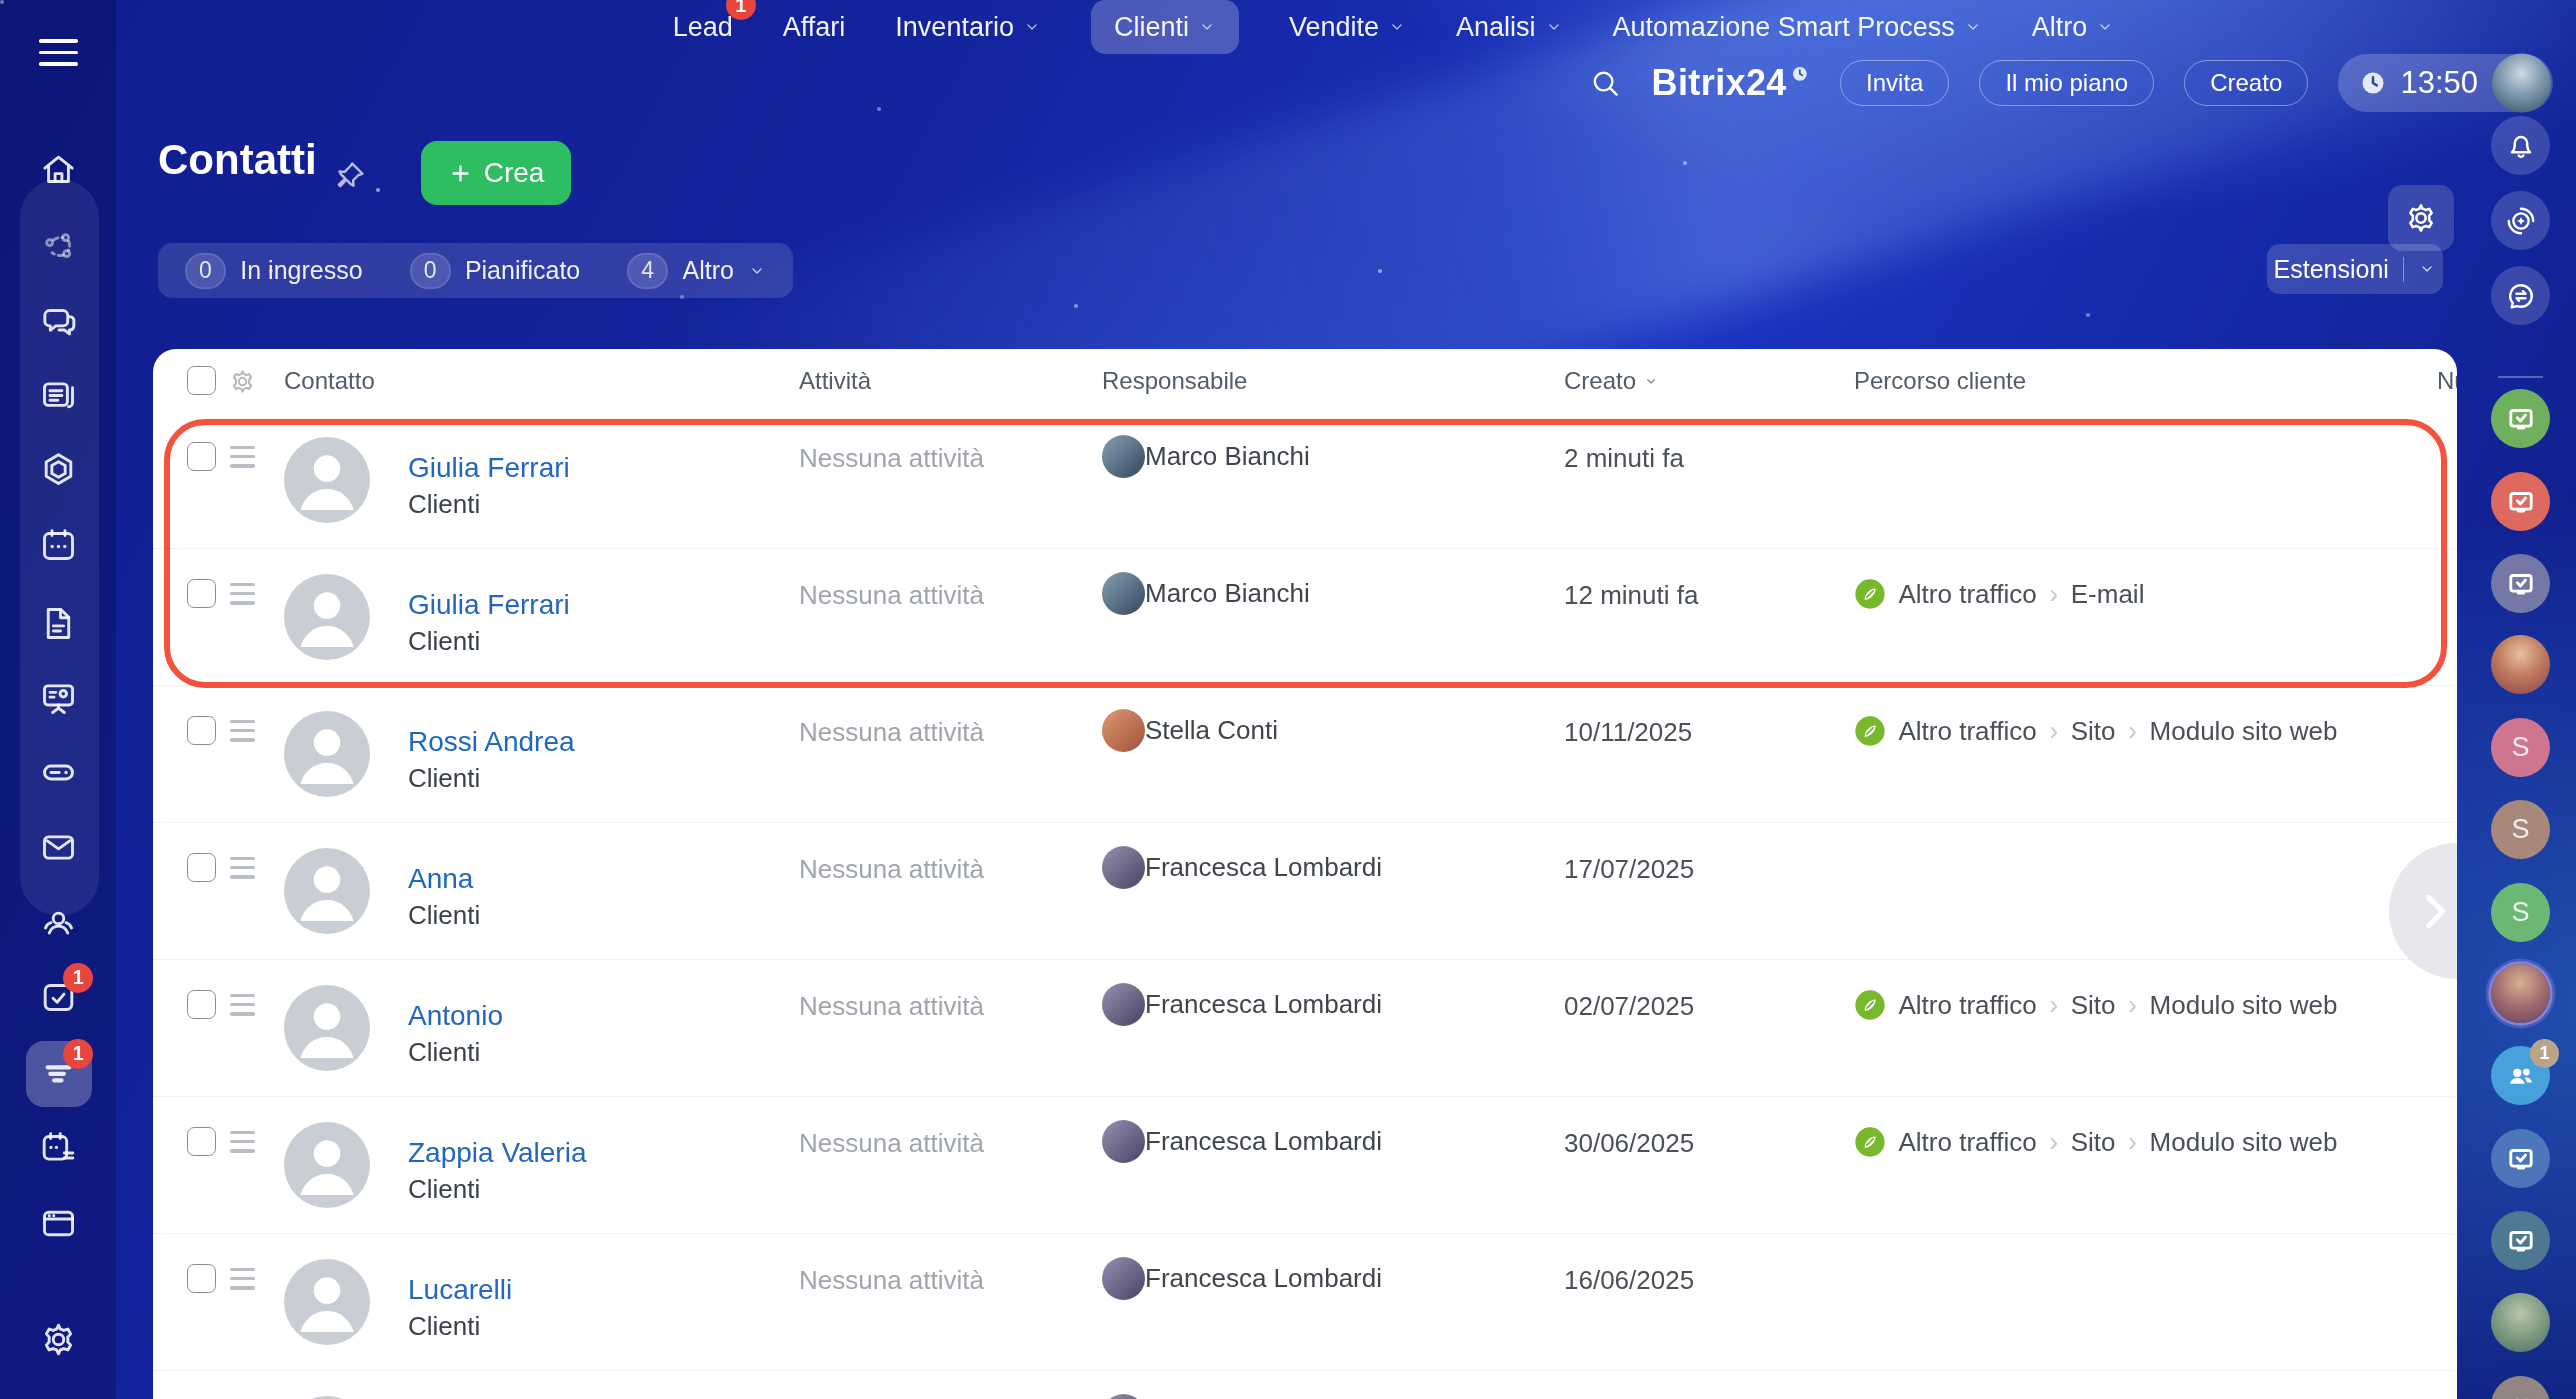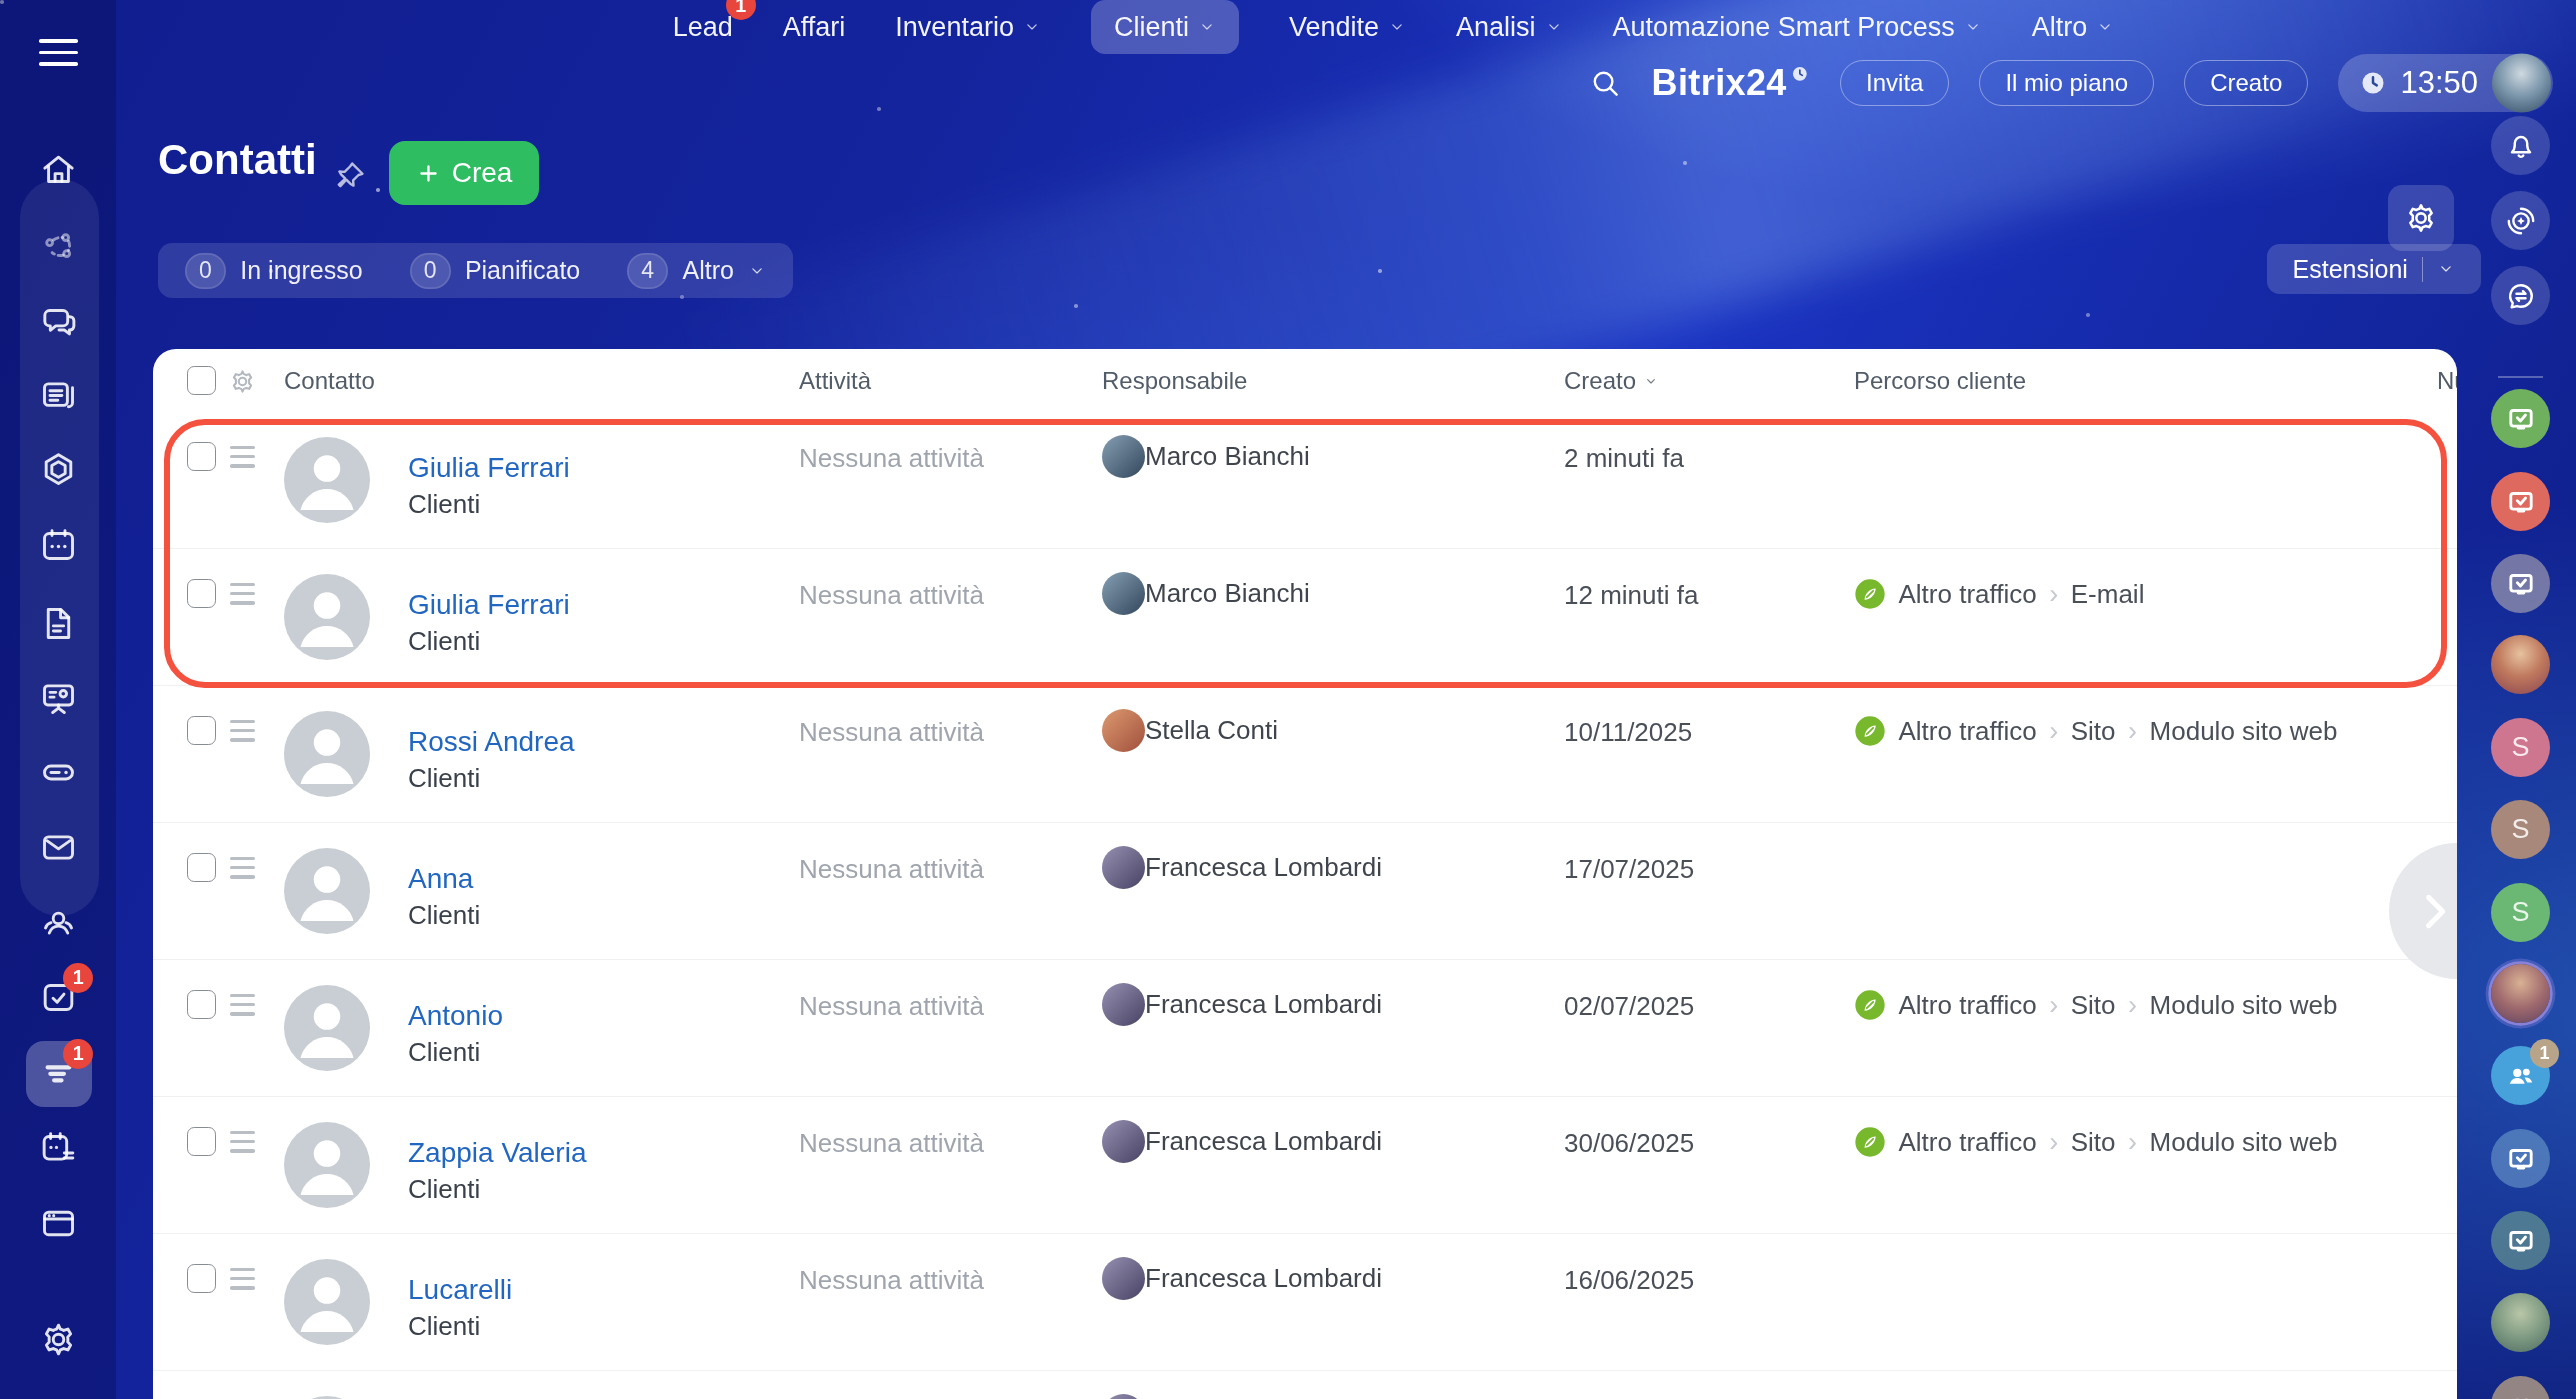--- a/index.html
+++ b/index.html
@@ -51,40 +51,40 @@
   .time-pill{position:relative;background:rgba(255,255,255,.2);border-radius:894px;padding:10.7px 75px 10.7px 19.7px;display:flex;align-items:center;gap:12.5px;cursor:pointer;}
   .time-pill .clock{width:30px;height:30px;}
   .time-pill .time{color:#fff;font-size:31px;font-weight:500;}
   .avatar-top{position:absolute;right:1.8px;top:50%;transform:translateY(-50%);width:59px;height:59px;border-radius:50%;
     background:radial-gradient(circle at 50% 38%,#c9a habit,#8framework);cursor:pointer;}
   .ava{border-radius:50%;}
 
   
   .title{position:absolute;left:158px;top:136px;color:#fff;font-size:42px;font-weight:700;z-index:3;}
   .pin{position:absolute;left:333px;top:159px;width:34px;height:34px;color:rgba(255,255,255,.7);cursor:pointer;z-index:3;}
-  .btn-crea{position:absolute;left:389px;top:141px;height:64px;padding:0 27px;border-radius:16px;background:var(--accent-green,#2fbd62);
+  .btn-crea{position:absolute;left:421px;top:141px;height:64px;padding:0 27px;border-radius:16px;background:var(--accent-green,#2fbd62);
     display:flex;align-items:center;gap:10.7px;color:#fff;font-size:28px;font-weight:500;cursor:pointer;z-index:3;}
   .btn-crea .ic{width:25px;height:25px;}
   .filterbar{position:absolute;left:570px;top:141px;width:677px;height:64px;border-radius:16px;background:rgba(255,255,255,.16);
     display:flex;align-items:center;padding:0 18px;box-sizing:border-box;z-index:3;cursor:text;}
   .chip{display:flex;align-items:center;gap:12.5px;background:rgba(255,255,255,.24);border-radius:10.7px;height:43px;padding:0 16px;color:#fff;font-size:25px;cursor:pointer;}
   .chip .ic{width:18px;height:18px;color:rgba(255,255,255,.8);}
   .filter-ph{margin-left:19.7px;color:rgba(255,255,255,.55);font-size:25px;flex:1;}
   .filterbar .fsearch{width:27px;height:27px;color:rgba(255,255,255,.8);margin-right:18px;cursor:pointer;}
   .filterbar .fclose{width:23px;height:23px;color:rgba(255,255,255,.75);cursor:pointer;}
   .counters{position:absolute;left:158px;top:243px;height:55px;border-radius:14.3px;background:rgba(255,255,255,.13);
     display:inline-flex;align-items:center;gap:47px;padding:0 27px;z-index:3;}
   .counter{display:flex;align-items:center;gap:14.3px;color:rgba(255,255,255,.92);font-size:25px;cursor:pointer;white-space:nowrap;}
   .counter .cnt{min-width:41px;height:36px;border-radius:894px;background:rgba(255,255,255,.14);box-shadow:inset 0 0 0 1.8px rgba(255,255,255,.12);
     display:flex;align-items:center;justify-content:center;font-size:23px;color:rgba(255,255,255,.85);}
   .counter .caret{width:18px;height:18px;color:rgba(255,255,255,.8);}
   .gear-btn{position:absolute;left:2388px;top:185px;width:66px;height:66px;border-radius:14.3px;background:rgba(255,255,255,.16);
     display:flex;align-items:center;justify-content:center;cursor:pointer;z-index:3;}
   .gear-btn .ic{width:36px;height:36px;color:#fff;}
-  .ext-btn{position:absolute;left:2267px;top:244px;width:214px;height:50px;border-radius:12.5px;background:rgba(255,255,255,.16);
+  .ext-btn{position:absolute;left:2267px;top:244px;width:176px;height:50px;border-radius:12.5px;background:rgba(255,255,255,.16);
     display:flex;align-items:center;justify-content:center;gap:14.3px;color:#fff;font-size:25px;cursor:pointer;z-index:3;box-sizing:border-box;}
   .ext-btn .vdiv{width:0.9px;height:25px;background:rgba(255,255,255,.4);}
   .ext-btn .caret{width:18px;height:18px;color:rgba(255,255,255,.85);}
 
   
   .card{position:absolute;left:153px;top:349px;width:2304px;height:1051px;background:#fff;border-radius:23px 23px 0 0;overflow:hidden;z-index:2;}
   .thead{position:relative;height:63px;}
   .th{position:absolute;top:18px;font-size:24px;color:#525c69;white-space:nowrap;display:flex;align-items:center;gap:7.2px;}
   .th .caret{width:16px;height:16px;color:#737a82;}
   .cb{position:absolute;width:29px;height:29px;border:1.8px solid #878d95;border-radius:7.2px;box-sizing:border-box;cursor:pointer;background:#fff;}

